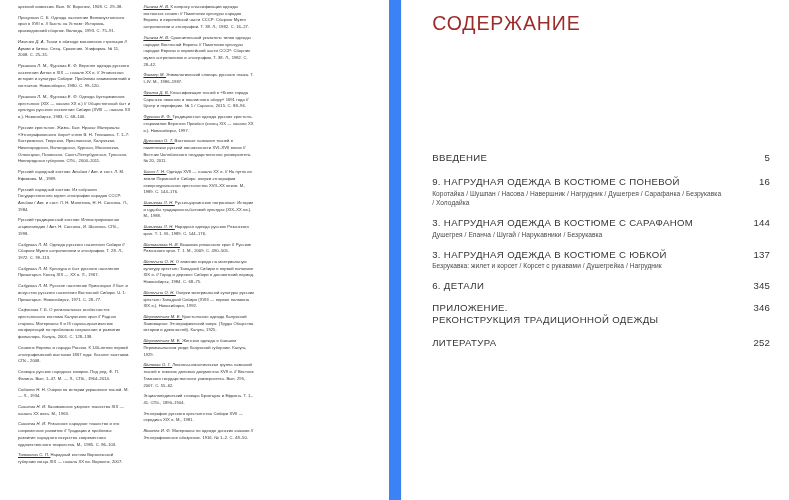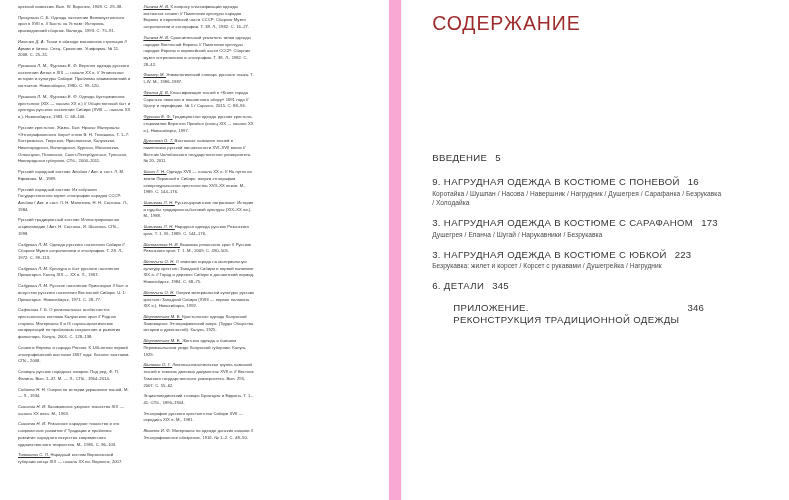--- a/index.html
+++ b/index.html
@@ -14,21 +14,21 @@
     overflow: hidden;
     font-family: "Liberation Sans", "DejaVu Sans", sans-serif;
     color: #2b2b2b;
     -webkit-font-smoothing: antialiased;
   }
   .spread {
     position: relative;
     width: 789px;
     height: 500px;
     display: flex;
-    background: #f9a8d4;
+    background: #3b82f6;
     gap: 12px;
   }
 
   
   .page-left {
     position: relative;
     width: 395px;
     height: 500px;
     box-sizing: border-box;
     padding: 4px 8px 6px 14px;
@@ -85,29 +85,30 @@
   }
   .toc-list {
     position: absolute;
     left: 30px;
     top: 152px;
     width: 338px;
   }
   .toc-row {
     display: flex;
     align-items: baseline;
+    justify-content: space-between;
     gap: 8px;
   }
   .toc-main {
     font-size: 9.6px;
     letter-spacing: 0.35px;
     color: #333333;
     white-space: nowrap;
   }
-  .toc-main.two-line { white-space: normal; line-height: 1.25; margin-left: 21px; }
+  .toc-main.two-line { white-space: normal; line-height: 1.25; }
   .toc-page {
     font-size: 9.6px;
     color: #333333;
     text-align: right;
     flex: 0 0 auto;
     letter-spacing: 0.2px;
   }
   .toc-sub {
     font-size: 6.6px;
     color: #4a4a4a;
@@ -179,39 +180,45 @@
         <div class="toc-block tight">
           <div class="toc-row">
             <div class="toc-main">9. НАГРУДНАЯ ОДЕЖДА В КОСТЮМЕ С ПОНЕВОЙ</div>
             <div class="toc-page">16</div>
           </div>
           <div class="toc-sub">Коротайка / Шушпан / Насова / Навершник / Нагрудник / Душегрея / Сарафанка / Безрукавка / Холодайка</div>
         </div>
         <div class="toc-block tight">
           <div class="toc-row">
             <div class="toc-main">3. НАГРУДНАЯ ОДЕЖДА В КОСТЮМЕ С САРАФАНОМ</div>
-            <div class="toc-page">173</div>
+            <div class="toc-page">144</div>
           </div>
           <div class="toc-sub">Душегрея / Епанча / Шугай / Нарукавники / Безрукавка</div>
         </div>
         <div class="toc-block tight">
           <div class="toc-row">
             <div class="toc-main">3. НАГРУДНАЯ ОДЕЖДА В КОСТЮМЕ С ЮБКОЙ</div>
-            <div class="toc-page">223</div>
+            <div class="toc-page">137</div>
           </div>
           <div class="toc-sub">Безрукавка: жилет и корсет / Корсет с рукавами / Душегрейка / Нагрудник</div>
         </div>
         <div class="toc-block">
           <div class="toc-row">
             <div class="toc-main">6. ДЕТАЛИ</div>
             <div class="toc-page">345</div>
           </div>
         </div>
         <div class="toc-block">
           <div class="toc-row">
             <div class="toc-main two-line">ПРИЛОЖЕНИЕ.<br>РЕКОНСТРУКЦИЯ ТРАДИЦИОННОЙ ОДЕЖДЫ</div>
             <div class="toc-page">346</div>
           </div>
         </div>
+        <div class="toc-block">
+          <div class="toc-row">
+            <div class="toc-main">ЛИТЕРАТУРА</div>
+            <div class="toc-page">252</div>
+          </div>
+        </div>
       </div>
   </div>
 
 </div>
 
 </body></html>

